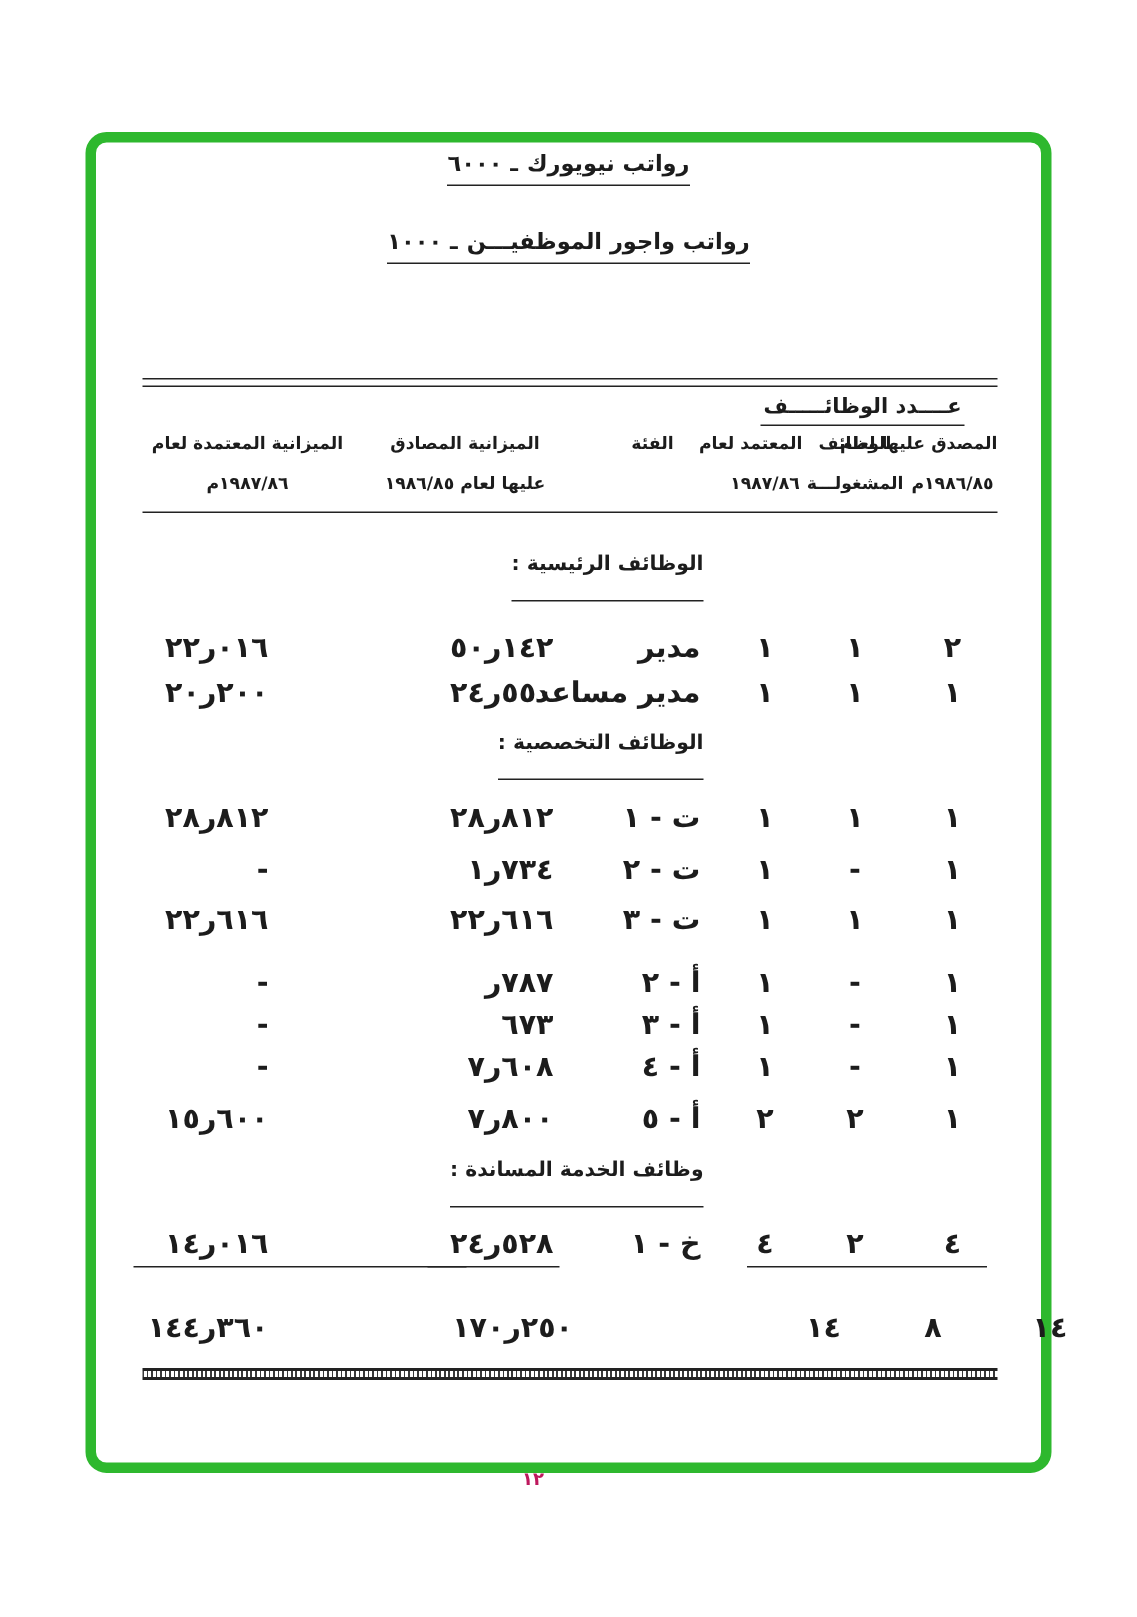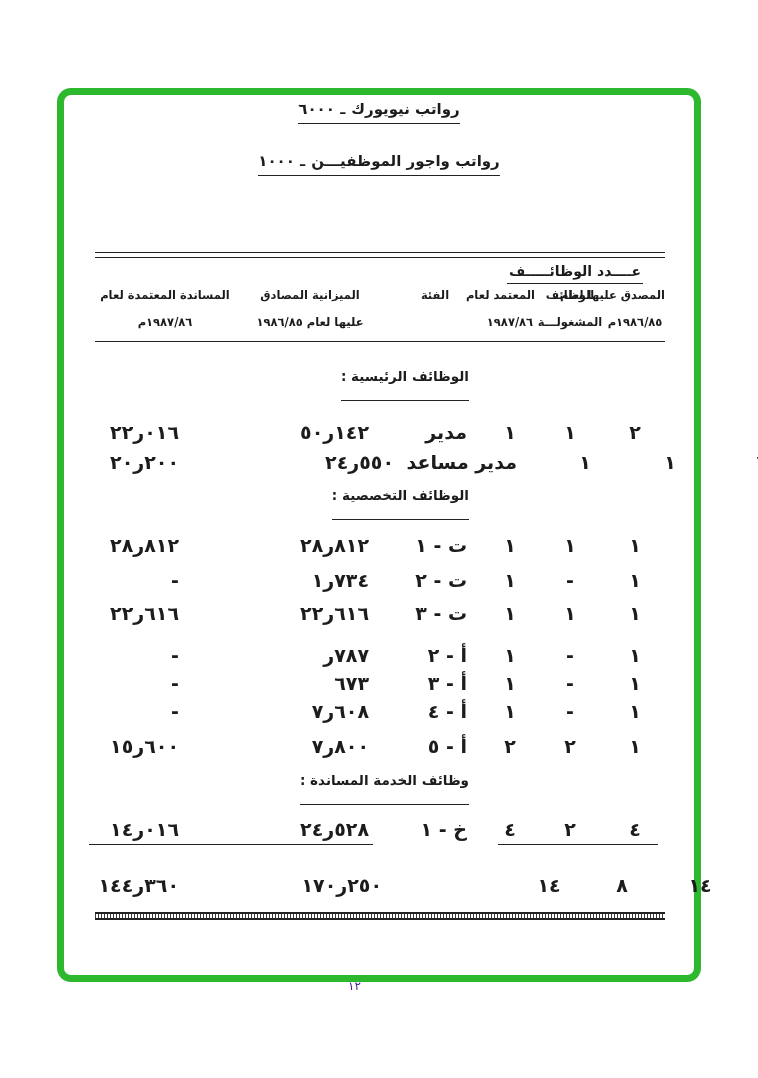--- a/index.html
+++ b/index.html
@@ -29,29 +29,29 @@
   .th .l2{margin-top:8px;}
   .trow{font-size:19px;font-weight:bold;position:relative;}
   .td{height:22px;line-height:22px;white-space:nowrap;}
   .b87{text-align:right;padding-right:56px;}
   .b86{text-align:right;padding-right:16px;}
   .cat{text-align:right;padding-right:18px;direction:rtl;}
   .c1,.c2,.c3{text-align:center;}
   .sec-row{font-size:13.5px;font-weight:bold;}
   .sec-cell{grid-column:2/4;text-align:right;padding-right:16px;}
   .sec-cell span{border-bottom:1.6px solid #222;padding-bottom:16px;direction:rtl;unicode-bidi:isolate;display:inline-block;}
-  .mt8{margin-top:8px;gap:25px;}.mt6{margin-top:6px;}.mt11{margin-top:11px;}
+  .mt8{margin-top:8px;}.mt6{margin-top:6px;}.mt11{margin-top:11px;}
   .mt13{margin-top:13px;}.mt14{margin-top:14px;}.mt15{margin-top:15px;}.mt20{margin-top:20px;}.mt26{margin-top:26px;}.mt34{margin-top:34px;gap:13px;}
   .uline{position:absolute;border-top:1.7px solid #222;bottom:-5px;height:0;}
   .ul-b87{left:-6px;width:222px;}
   .ul-b86{left:190px;width:88px;}
   .ul-counts{left:403px;width:160px;}
   .rule-heavy{margin-top:16px;height:4px;border-top:2px solid #222;border-bottom:2px solid #222;
     background:repeating-linear-gradient(90deg,#3a3a3a 0 1px,#fff 1px 3px);}
-  .pagenum{position:absolute;left:348px;top:979px;font-size:12px;font-weight:normal;color:#4c1d95;}
+  .pagenum{position:absolute;left:348px;top:979px;font-size:12px;font-weight:bold;color:#be185d;}
 </style>
 </head>
 <body>
 
 <div class="sheet">
   <div class="green-border"></div>
 
   <div class="titles">
     <div class="tline">
       <span class="tl-wrap">
@@ -71,21 +71,21 @@
     <div class="rule-dbl"></div>
 
     <div class="grid grp-row">
       <div class="grp-cell">
         <span class="ar">عــــدد الوظائـــــف</span>
       </div>
     </div>
 
     <div class="grid heads">
       <div class="th">
-        <div class="ar">المساندة المعتمدة لعام</div>
+        <div class="ar">الميزانية المعتمدة لعام</div>
         <div class="l2 num">م١٩٨٧/٨٦</div>
       </div>
       <div class="th">
         <div class="ar">الميزانية المصادق</div>
         <div class="l2 ar">عليها لعام ١٩٨٦/٨٥</div>
       </div>
       <div class="th">
         <div class="ar">الفئة</div>
       </div>
       <div class="th">

